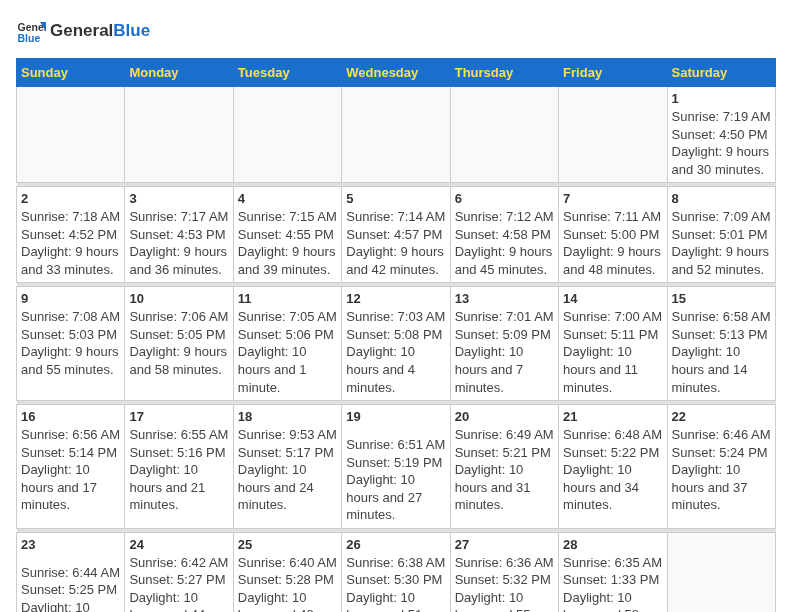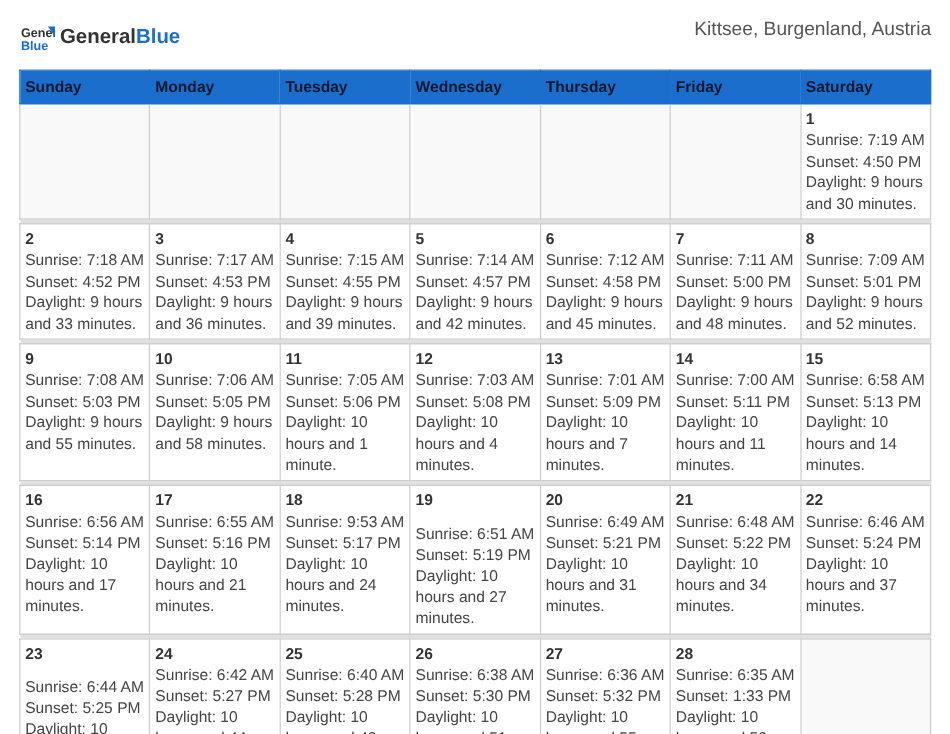--- a/index.html
+++ b/index.html
@@ -37,21 +37,21 @@
       font-size: 16px;
       color: #555;
     }
     table {
       width: 100%;
       border-collapse: collapse;
       table-layout: fixed;
     }
     .day-header {
       background-color: #1a6ecc;
-      color: #0f172a;
+      color: #fde047;
       font-size: 13px;
       font-weight: bold;
       padding: 6px 4px;
       text-align: left;
       border: 1px solid #1a6ecc;
     }
     .calendar-cell {
       border: 1px solid #ccc;
       vertical-align: top;
       padding: 4px;
@@ -93,21 +93,20 @@
       <polygon points="32,8 40,8 40,20" fill="#1a6ecc"></polygon>
     </svg>
     <div>
       <div style="display:flex; align-items:baseline; gap:0">
         <span style="font-size:17px;font-weight:bold;color:#333;">General</span>
           <span style="font-size:17px;font-weight:bold;color:#1a6ecc;">Blue</span>
       </div>
     </div>
   </div>
   <div class="title-section">
-    <div class="subtitle">Kittsee, Burgenland, Austria</div>
   </div>
 </div>
 
 <table>
   <thead>
     <tr>
     <th class="day-header">Sunday</th>
         <th class="day-header">Monday</th>
         <th class="day-header">Tuesday</th>
         <th class="day-header">Wednesday</th>

